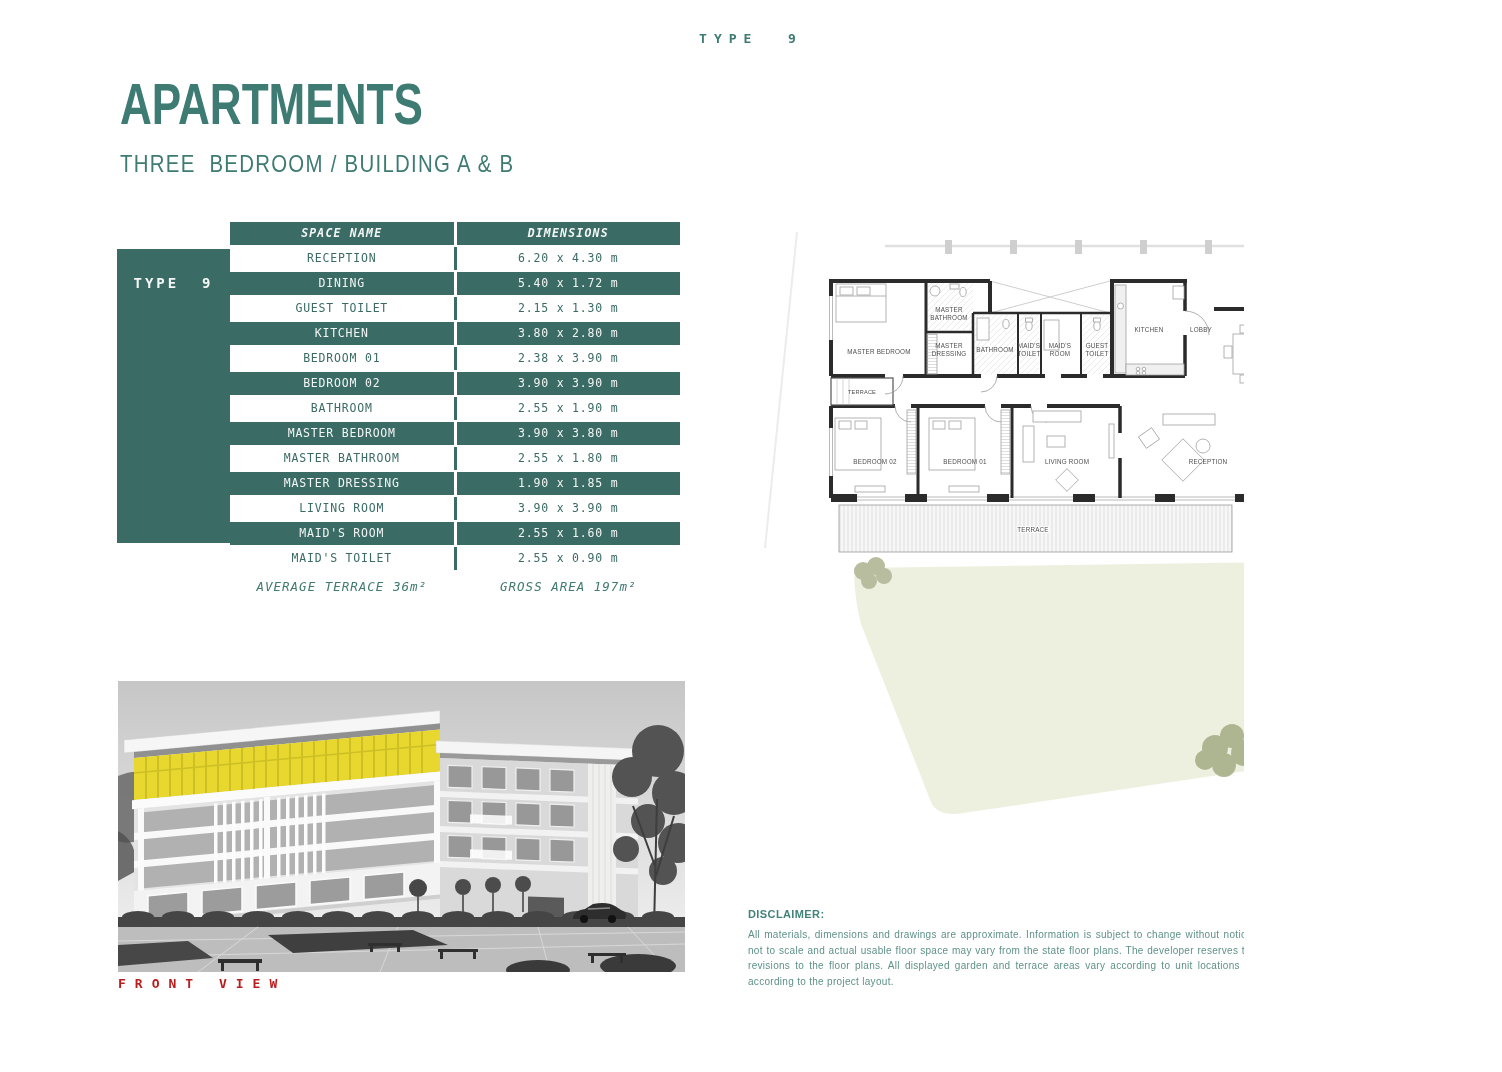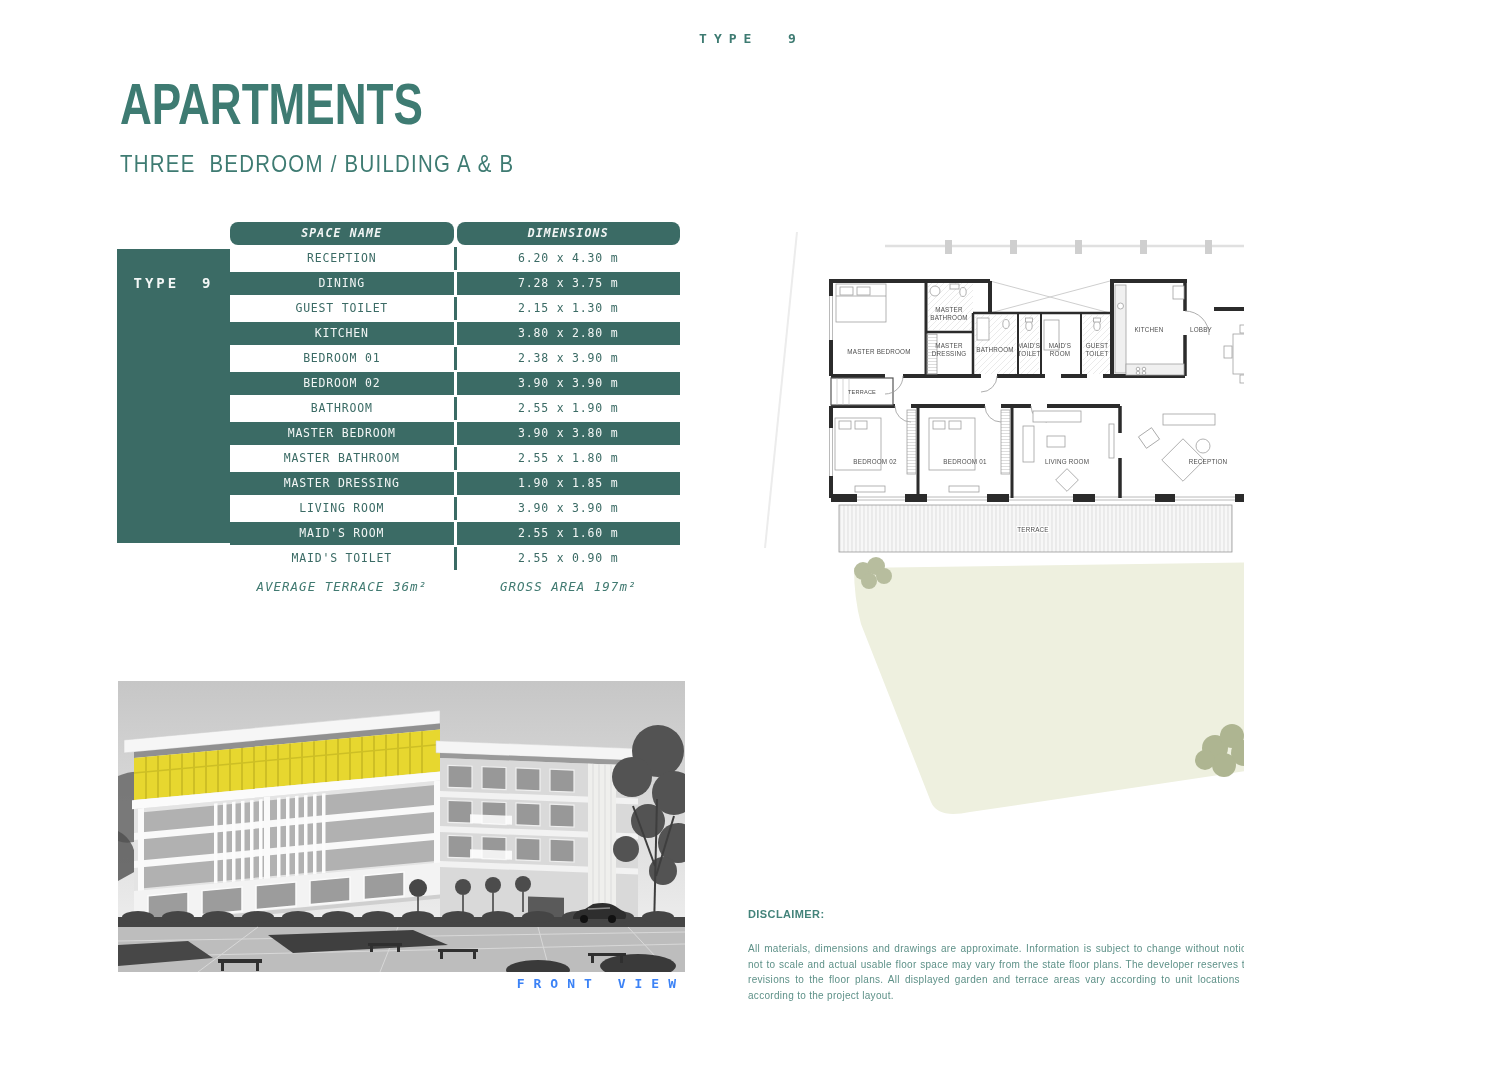--- a/index.html
+++ b/index.html
@@ -27,43 +27,43 @@
   .spec-table { position:absolute; left:230px; top:222px; width:450px;
                 font-family:"DejaVu Sans Mono", monospace; }
   .trow { display:flex; height:23px; margin-bottom:2px; }
   .trow .cell { width:223.5px; text-align:center; line-height:23px; font-size:11.5px;
                 letter-spacing:0.8px; }
   .trow .cell.c1 { margin-right:3px; }
   .trow.teal { background:#ffffff; }            
   .trow.teal .cell { background:#3B6B65; color:#F2F6F5; }
   .trow.white { background:#3B6B65; }           
   .trow.white .cell { background:#ffffff; color:#3B6B65; }
-  .trow.thead .cell { font-style:italic; font-weight:700; letter-spacing:1.2px;border-radius:8px; }
+  .trow.thead .cell { font-style:italic; font-weight:700; letter-spacing:1.2px; }
   .tfoot { display:flex; margin-top:9px; }
   .tfoot .cell { width:223.5px; text-align:center; font-style:italic; font-size:12.5px;
                  letter-spacing:1px; color:#417A71; }
   .tfoot .cell.c1 { margin-right:3px; }
 
   
   .photo { position:absolute; left:118px; top:681px; width:567px; height:291px; overflow:hidden; }
   .photo svg { display:block; }
-  .photo-caption { position:absolute; left:118px; top:976px; width:567px; text-align:right;
+  .photo-caption { position:absolute; left:118px; top:976px; width:567px; text-align:left;
                    font-family:"DejaVu Sans Mono", monospace; font-size:13px; font-weight:700;
-                   letter-spacing:9px; color:#3b82f6; white-space:pre; }
+                   letter-spacing:9px; color:#b91c1c; white-space:pre; }
 
   
   .floorplan { position:absolute; left:735px; top:228px; width:635px; height:612px; }
   .rlabel { font-family:"Liberation Sans", sans-serif; font-size:6.3px; fill:#4e4e4e;
             letter-spacing:0.2px; text-anchor:middle; }
   .rlabel.small { font-size:5.6px; }
   .rlabel.halo { paint-order:stroke; stroke:#ffffff; stroke-width:2px; }
 
   
   .disclaimer { position:absolute; left:748px; top:908px; width:575px; }
-  .d-head { font-size:11px; font-weight:700; color:#43837A; letter-spacing:0.4px; margin-bottom:21px; }
+  .d-head { font-size:11px; font-weight:700; color:#43837A; letter-spacing:0.4px; margin-bottom:7px; }
   .d-body { font-size:10px; line-height:1.55; color:#5E9188; text-align:justify; letter-spacing:0.3px; }
 </style>
 </head>
 <body>
 
 <div class="page">
 
   <div class="top-label">TYPE  9</div>
   <div class="title">APARTMENTS</div>
   <div class="subtitle">THREE  BEDROOM / BUILDING A &amp; B</div>
@@ -76,21 +76,21 @@
     <div class="trow teal thead">
       <div class="cell c1">SPACE NAME</div>
       <div class="cell c2">DIMENSIONS</div>
     </div>
     <div class="trow white">
         <div class="cell c1">RECEPTION</div>
         <div class="cell c2">6.20 x 4.30 m</div>
       </div>
     <div class="trow teal">
         <div class="cell c1">DINING</div>
-        <div class="cell c2">7.28 x 3.75 m</div>
+        <div class="cell c2">5.40 x 1.72 m</div>
       </div>
     <div class="trow white">
         <div class="cell c1">GUEST TOILET</div>
         <div class="cell c2">2.15 x 1.30 m</div>
       </div>
     <div class="trow teal">
         <div class="cell c1">KITCHEN</div>
         <div class="cell c2">3.80 x 2.80 m</div>
       </div>
     <div class="trow white">

